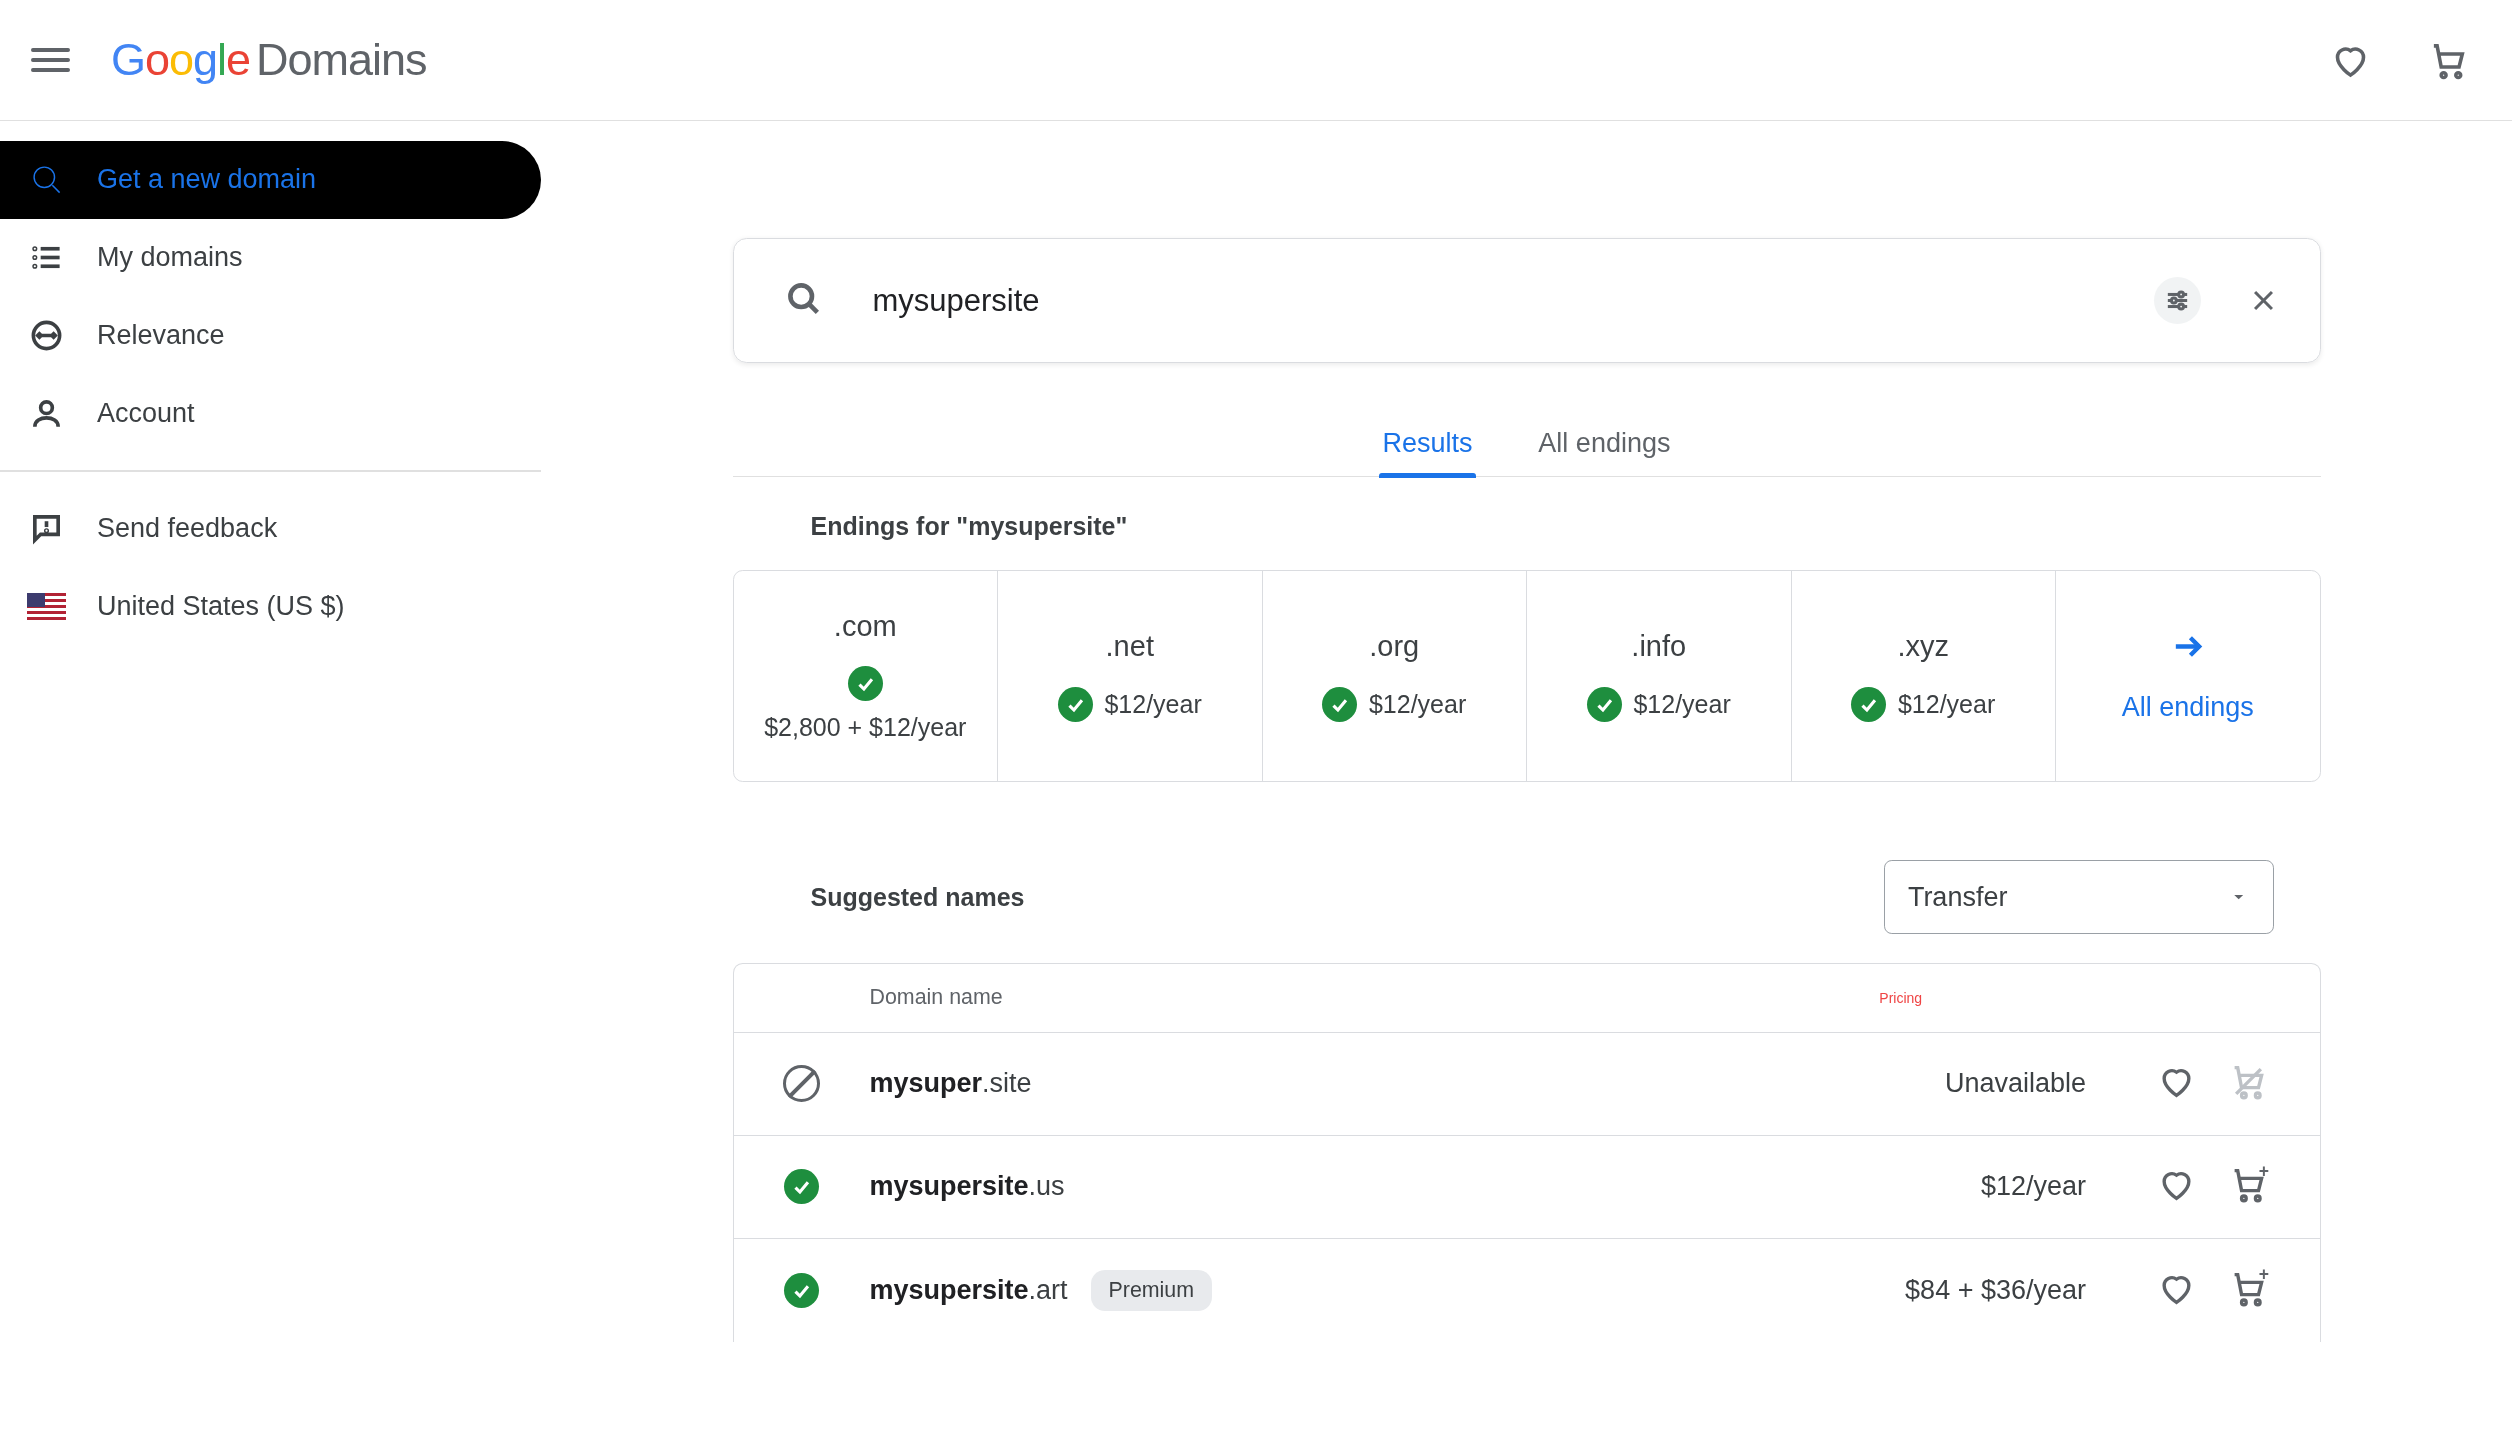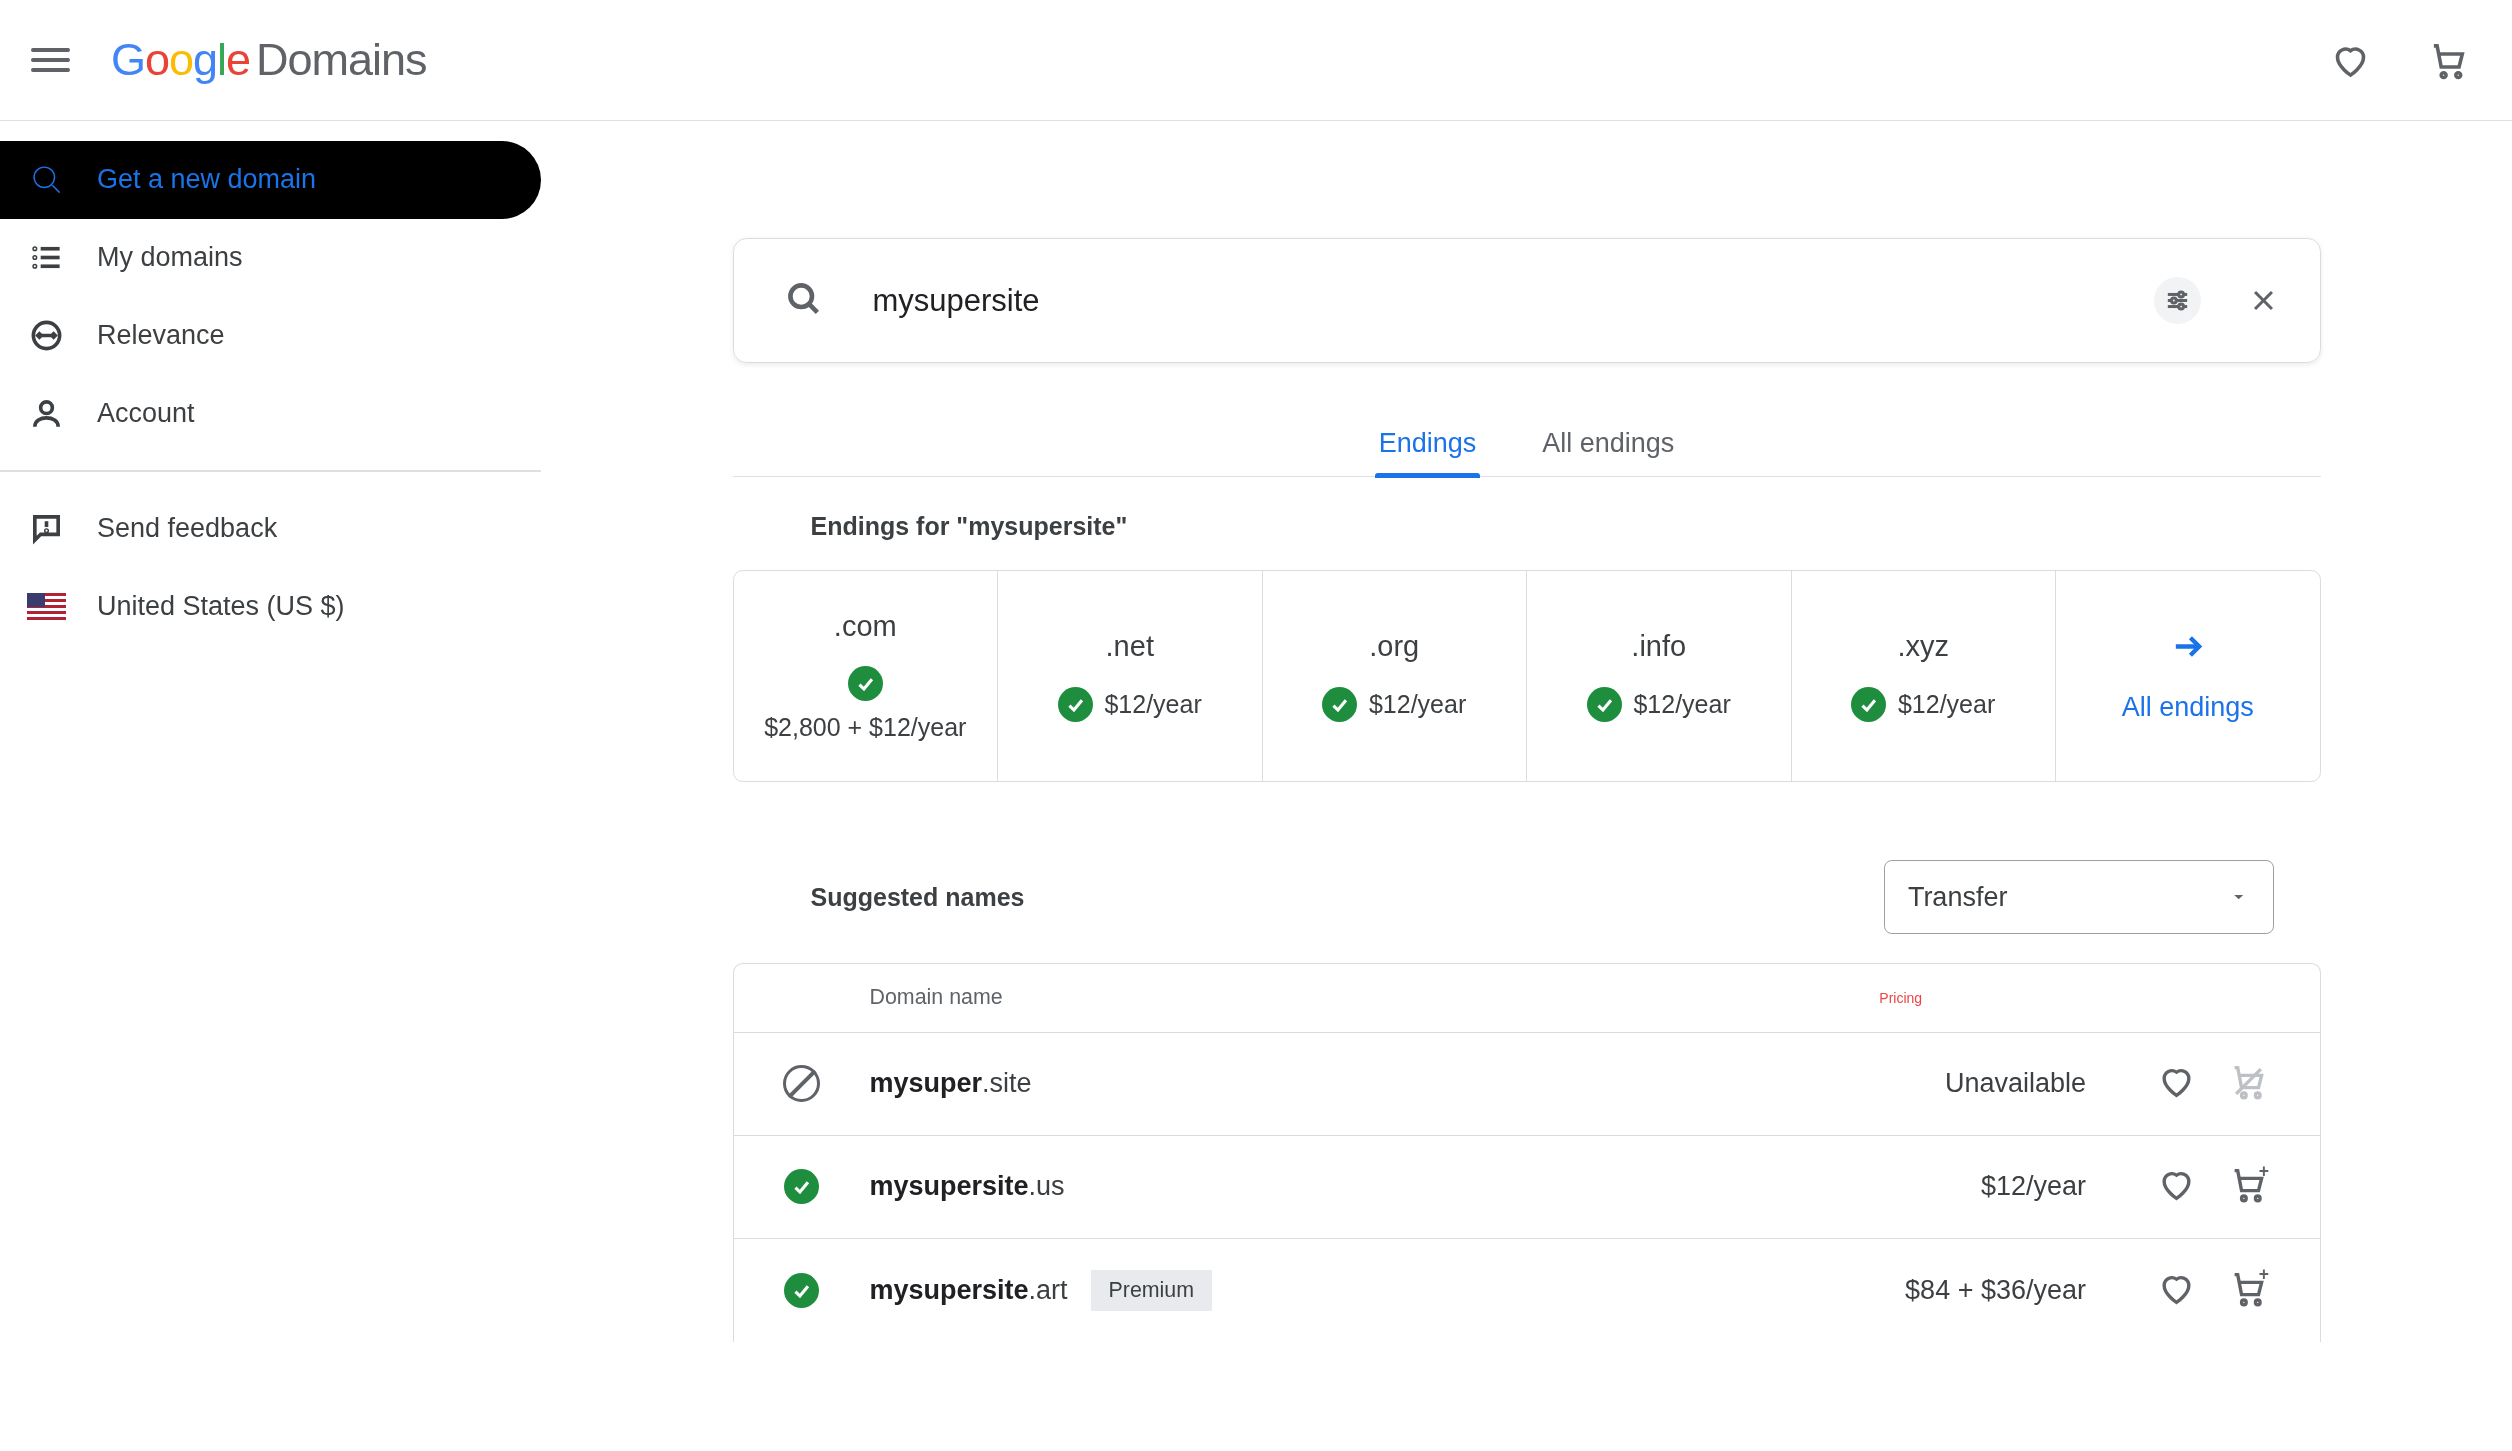--- a/index.html
+++ b/index.html
@@ -102,21 +102,21 @@
   
   .results-table { border:1.9px solid #dadce0; border-bottom:none; border-radius:9.7px 9.7px 0 0; overflow:hidden;}
   .results-header { display:flex; padding:21.4px 0; font-size:21.4px; color:#5f6368; border-bottom:1.9px solid #dadce0;}
   .col-status { width:136px; display:flex; align-items:center; justify-content:center;}
   .col-domain { flex:1; display:flex; align-items:center; gap:23.4px;}
   .col-pricing { width:390px; display:flex; align-items:center; justify-content:flex-end; padding-right:19.5px; font-size:27px; color:#3c4043;}
   .col-actions { width:214px; display:flex; align-items:center; justify-content:center; gap:35px;}
   .result-row { display:flex; align-items:center; height:103px; border-bottom:1.9px solid #dadce0; cursor:pointer;}
   .domain-base { font-size:27px; font-weight:700; color:#202124;}
   .domain-ext { font-size:27px; font-weight:400; color:#3c4043;}
-  .badge-premium { background:#e8eaed; color:#3c4043; font-size:21.4px; padding:7.8px 17.5px; border-radius:1px;}
+  .badge-premium { background:#e8eaed; color:#3c4043; font-size:21.4px; padding:7.8px 17.5px; border-radius:14px;}
   .unavail-icon { width:37px; height:37px; border:3.9px solid #5f6368; border-radius:50%; position:relative;}
   .unavail-icon::after { content:""; position:absolute; left:50%; top:50%; width:37px; height:3.9px; background:#5f6368; transform:translate(-50%,-50%) rotate(-45deg);}
   .action-icon svg { width:37px; height:37px; stroke:#5f6368; fill:none; stroke-width:2.2;}
   .action-icon.disabled svg { stroke:#bdc1c6;}
   .cart-add { position:relative; }
   .cart-add .plus { position:absolute; top:-5.8px; right:-1.9px; font-size:17.5px; color:#5f6368; font-weight:bold;}
 </style>
 </head>
 <body>
 
@@ -228,21 +228,21 @@
           <div class="round-btn">
             <svg viewBox="0 0 24 24">
                 <line x1="5" y1="5" x2="19" y2="19"></line>
                 <line x1="19" y1="5" x2="5" y2="19"></line>
               </svg>
           </div>
         </div>
       </div>
 
       <div class="tabs">
-        <div class="tab active">Endings</div>
+        <div class="tab active">Results</div>
         <div class="tab">All endings</div>
       </div>
 
       <div class="endings-title">Endings for "mysupersite"</div>
       <div class="endings-grid">
         <div class="ending-cell premium">
           <div class="ending-tld">.com</div>
           <div class="check-badge">
               <svg viewBox="0 0 24 24">
                 <polyline points="5 13 10 18 19 7"></polyline>

